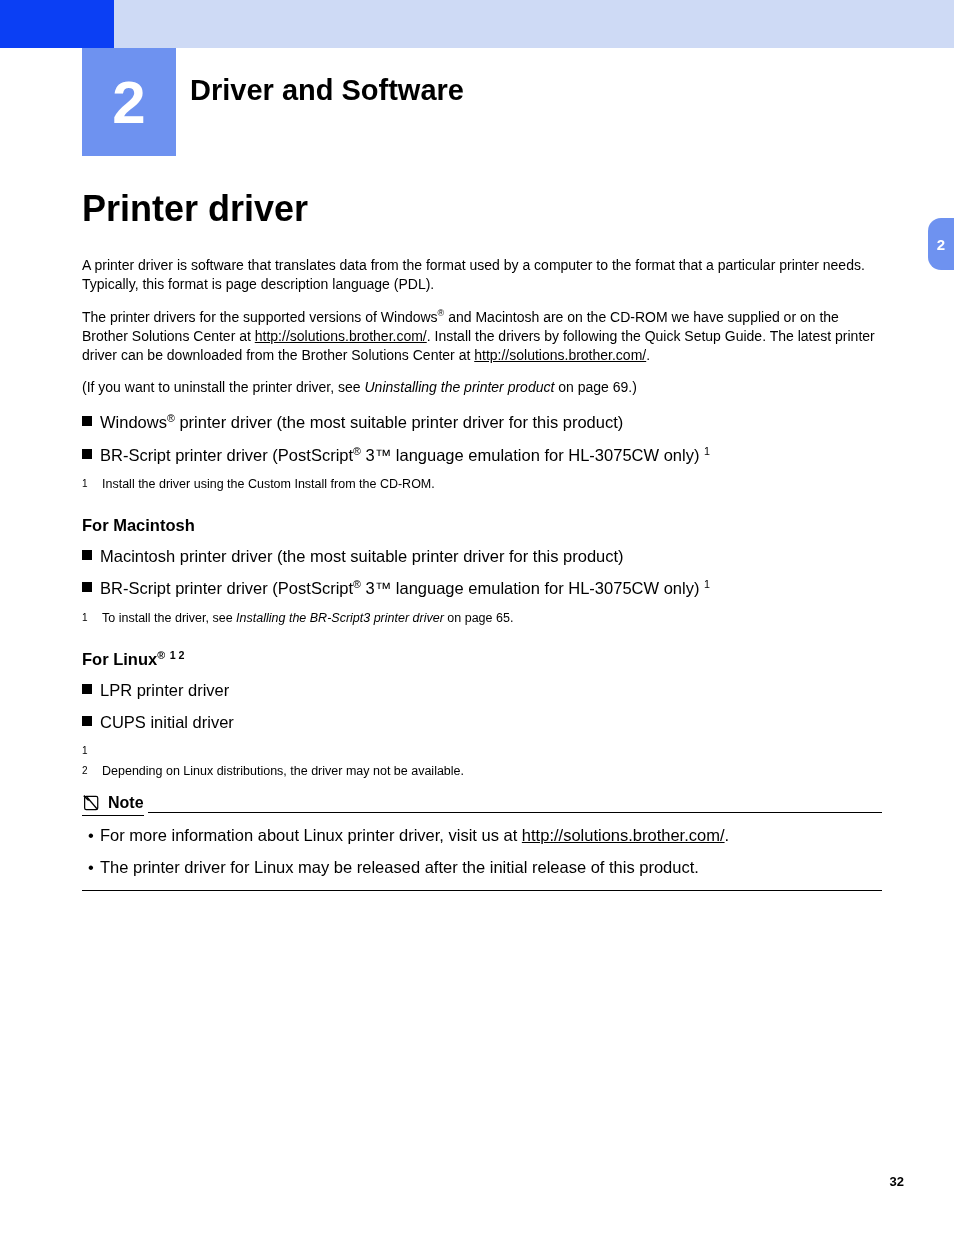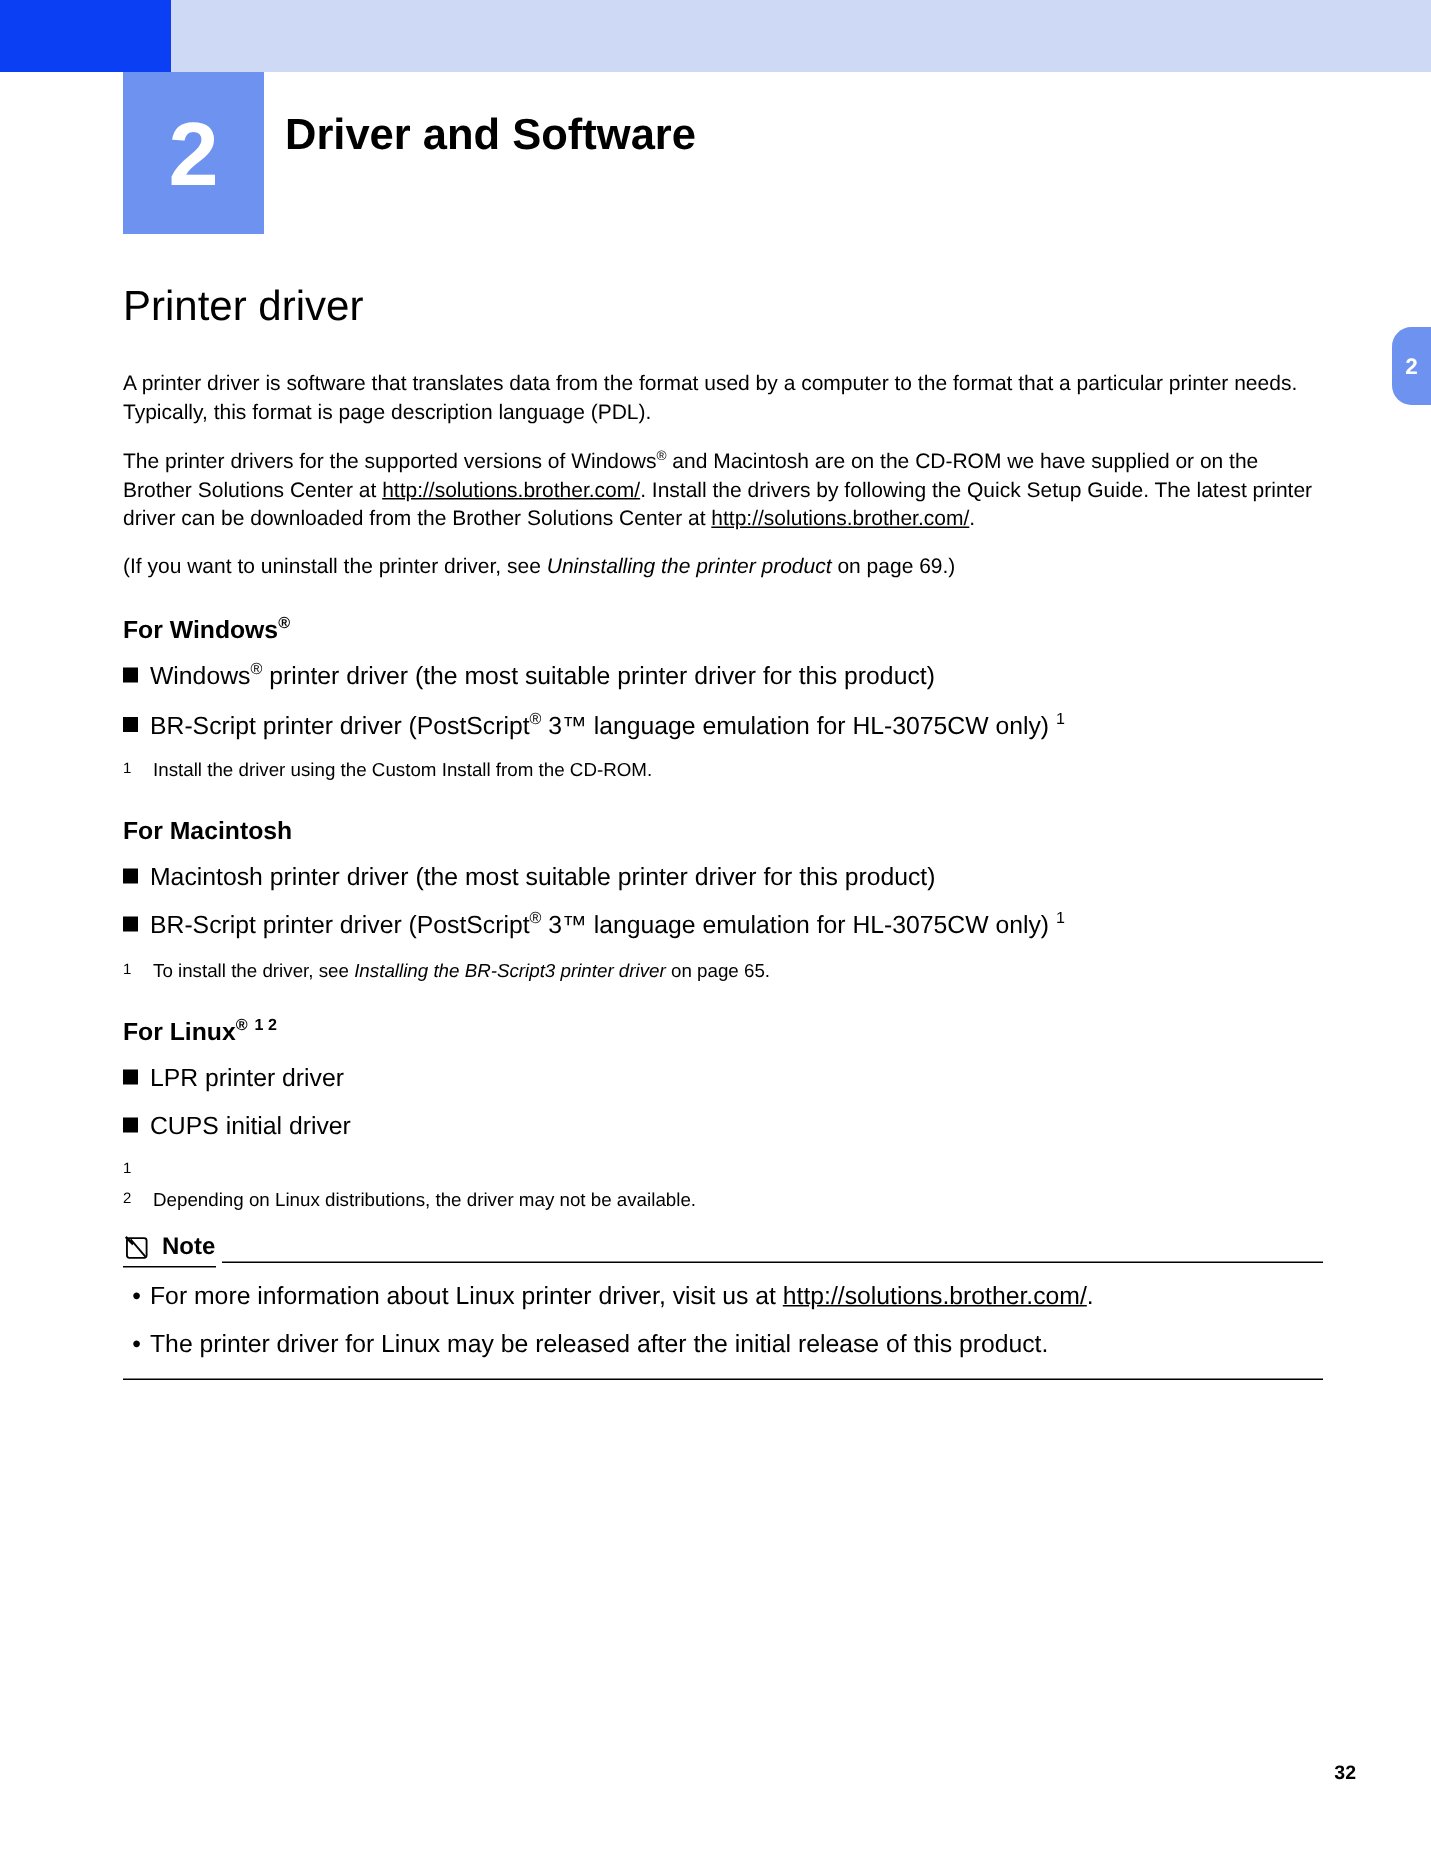--- a/index.html
+++ b/index.html
@@ -55,22 +55,22 @@
     font-weight: bold;
     font-size: 15px;
   }
   .content {
     position: absolute;
     top: 188px;
     left: 82px;
     width: 800px;
   }
   .h2 {
-    font-size: 28px;
-    font-weight: normal;
+    font-size: 36px;
+    font-weight: bold;
     margin-bottom: 26px;
   }
   .para {
     font-size: 14px;
     line-height: 1.35;
     margin-bottom: 14px;
   }
   .uline { text-decoration: underline; }
   .italic { font-style: italic; }
   sup { font-size: 0.65em; vertical-align: super; line-height: 0; }
@@ -157,23 +157,20 @@
   <div class="para">A printer driver is software that translates data from the format used by a computer to the format that a particular printer needs. Typically, this format is page description language (PDL).</div>
 
   <div class="para">
     <span>The printer drivers for the supported versions of Windows</span><sup>®</sup><span> and Macintosh are on the CD-ROM we have supplied or on the Brother Solutions Center at </span><span class="uline">http://solutions.brother.com/</span><span>. Install the drivers by following the Quick Setup Guide. The latest printer driver can be downloaded from the Brother Solutions Center at </span><span class="uline">http://solutions.brother.com/</span><span>.</span>
   </div>
 
   <div class="para">
     <span>(If you want to uninstall the printer driver, see </span><span class="italic">Uninstalling the printer product</span><span> on page 69.)</span>
   </div>
 
-  <div class="subhead">
-    <span>For Windows</span><sup>®</sup>
-  </div>
   <div class="bullet-row">
     <span class="sq"></span>
     <span>
       <span>Windows</span><sup>®</sup><span> printer driver (the most suitable printer driver for this product)</span>
     </span>
   </div>
   <div class="bullet-row">
     <span class="sq"></span>
     <span>
       <span>BR-Script printer driver (PostScript</span><sup>®</sup><span> 3™ language emulation for HL-3075CW only) </span><sup>1</sup>

